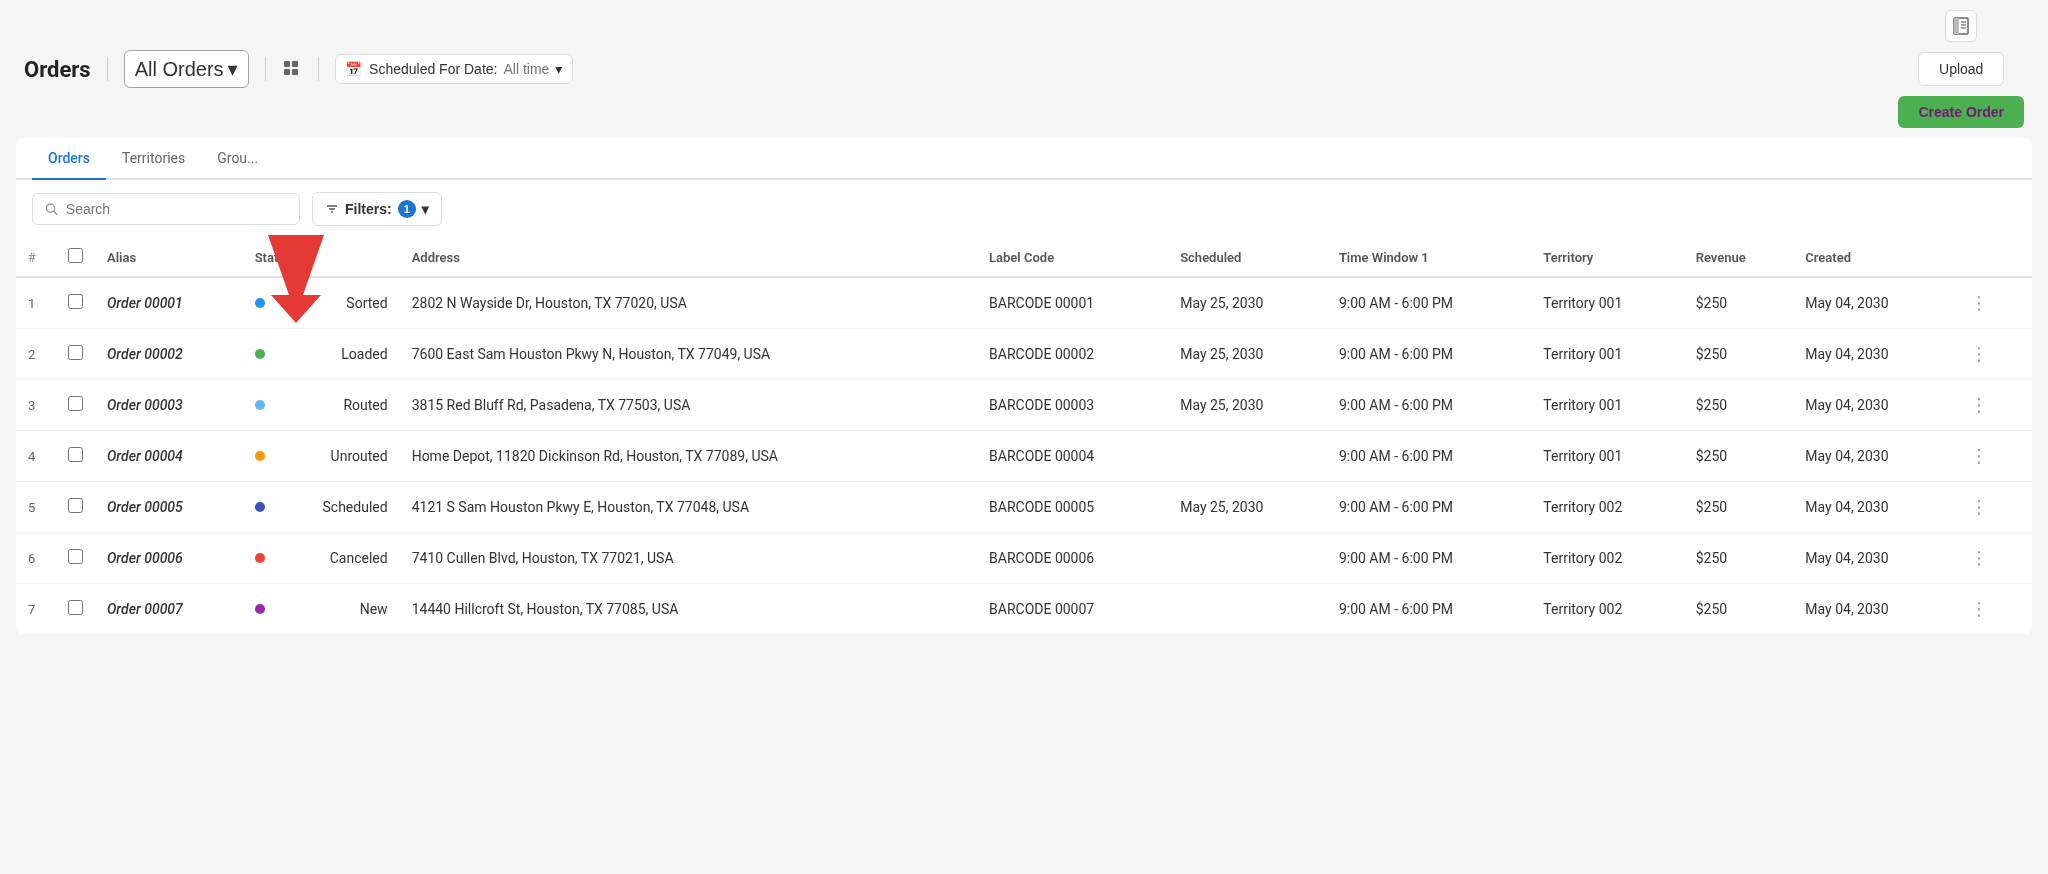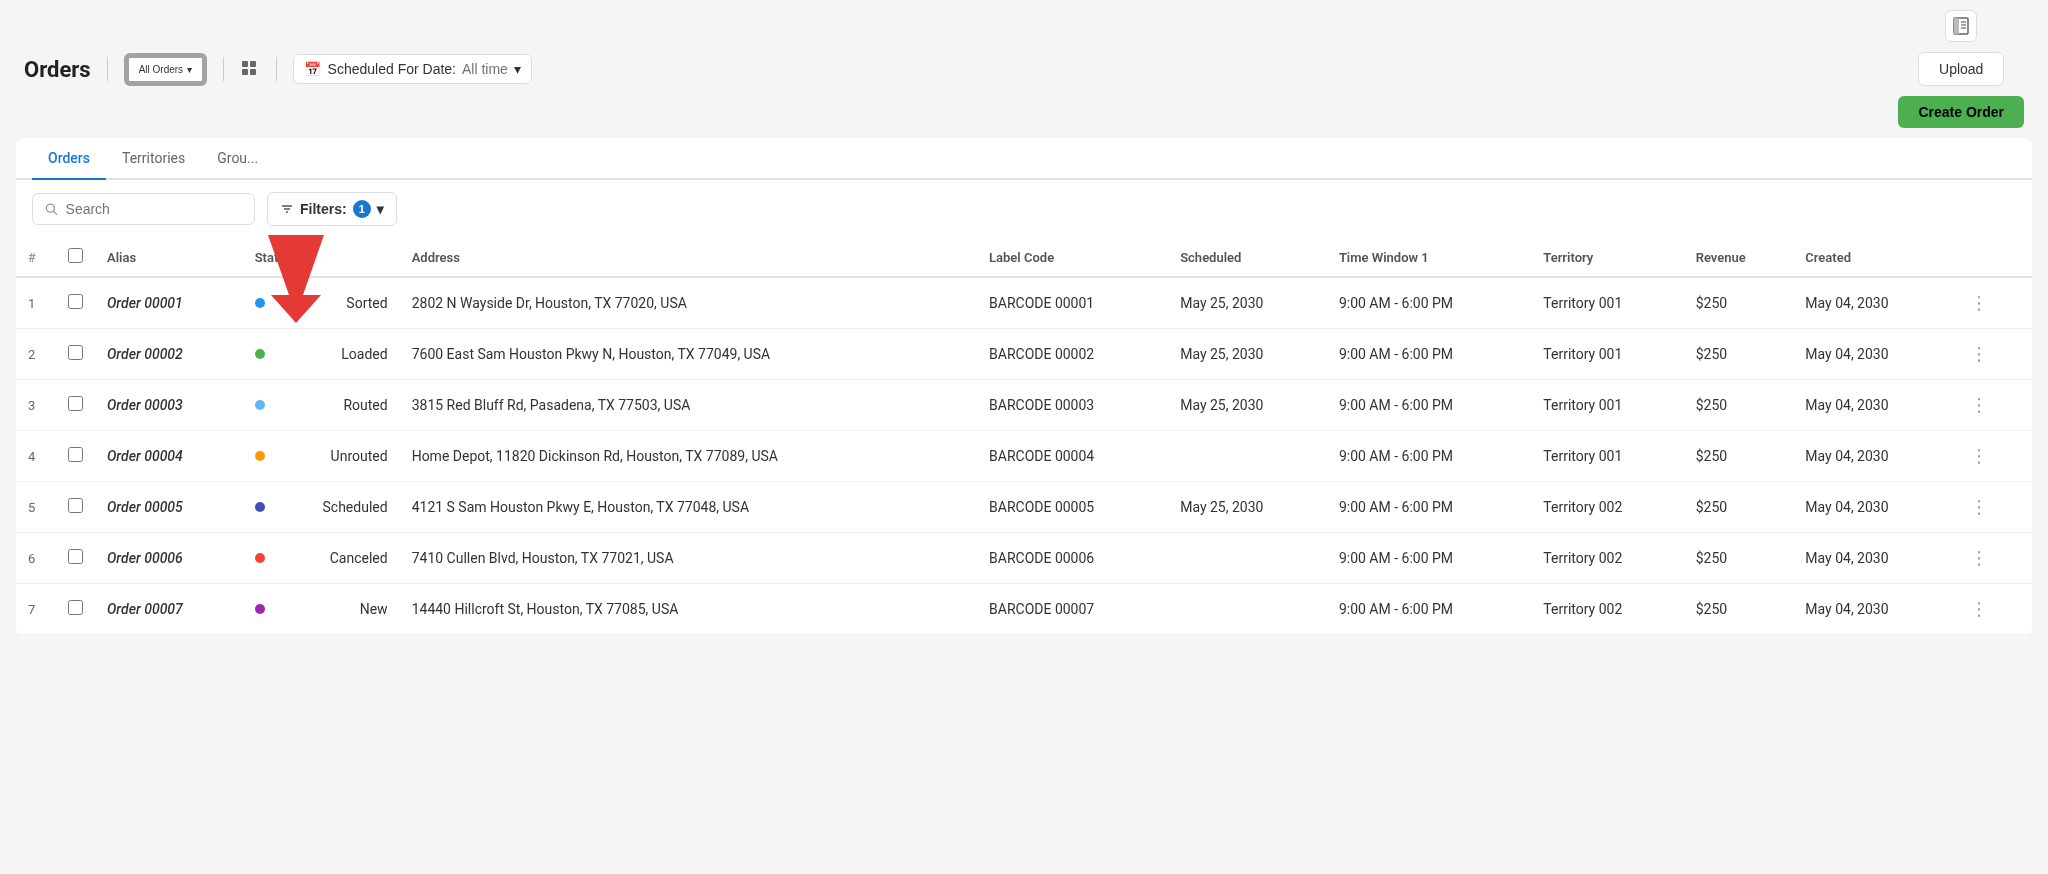--- a/index.html
+++ b/index.html
@@ -5,51 +5,51 @@
     * { box-sizing: border-box; margin: 0; padding: 0; }
     body { font-family: -apple-system, BlinkMacSystemFont, 'Segoe UI', Roboto, sans-serif; background: #f5f5f5; font-size: 14px; color: #333; }
 
     .top-bar {
       display: flex; align-items: center; padding: 10px 24px; background: #f5f5f5; gap: 12px;
     }
     .page-title { font-size: 22px; font-weight: 700; color: #222; }
     .divider { width: 1px; height: 24px; background: #ccc; margin: 0 4px; }
     .all-orders-btn {
       display: flex; align-items: center; gap: 4px; padding: 6px 10px;
-      border: 5px solid #a3a3a3; border-radius: 6px; background: #fff; cursor: pointer; font-size: 10px; color: #333;
+      border: 1px solid #a3a3a3; border-radius: 6px; background: #fff; cursor: pointer; font-size: 20px; color: #333;
     }
     .grid-icon { width: 20px; height: 20px; display: flex; align-items: center; justify-content: center; cursor: pointer; }
     .scheduled-btn {
       display: flex; align-items: center; gap: 6px; padding: 6px 10px;
       border: 1px solid #ddd; border-radius: 6px; background: #fff; cursor: pointer; font-size: 14px; color: #333;
     }
     .scheduled-link { color: #737373; }
     .top-right { margin-left: auto; display: flex; align-items: center; gap: 10px; flex-direction: column; }
     .book-icon { width: 32px; height: 32px; display: flex; align-items: center; justify-content: center; border: 1px solid #ddd; border-radius: 6px; background: #fff; cursor: pointer; }
     .upload-btn {
       padding: 8px 20px; border: 1px solid #ddd; border-radius: 6px; background: #fff;
       cursor: pointer; font-size: 14px; font-weight: 500; color: #333;
     }
     .create-btn {
       padding: 8px 20px; border: none; border-radius: 6px; background: #4caf50;
-      cursor: pointer; font-size: 14px; font-weight: 600; color: #000000;
+      cursor: pointer; font-size: 14px; font-weight: 600; color: #701a75;
     }
 
     .main-content { background: #fff; margin: 0 16px 16px; border-radius: 8px; overflow: hidden; }
 
     .tabs { display: flex; border-bottom: 2px solid #e0e0e0; padding: 0 16px; }
     .tab {
       padding: 12px 16px; cursor: pointer; font-size: 14px; color: #666; border-bottom: 2px solid transparent; margin-bottom: -2px;
     }
     .tab.active { color: #1976d2; border-bottom-color: #1976d2; font-weight: 500; }
 
     .toolbar { display: flex; align-items: center; padding: 12px 16px; gap: 12px; }
     .search-box {
       display: flex; align-items: center; gap: 8px; padding: 7px 12px;
-      border: 1px solid #ddd; border-radius: 6px; background: #fff; width: 223px;
+      border: 1px solid #ddd; border-radius: 6px; background: #fff; width: 268px;
     }
     .search-box input { border: none; outline: none; font-size: 14px; color: #999; width: 100%; }
     .filter-btn {
       display: flex; align-items: center; gap: 6px; padding: 7px 12px;
       border: 1px solid #ddd; border-radius: 6px; background: #fff; cursor: pointer; font-size: 14px; color: #333; font-weight: bold;
     }
     .filter-badge {
       display: inline-flex; align-items: center; justify-content: center;
       width: 18px; height: 18px; border-radius: 50%; background: #1976d2; color: #fff; font-size: 11px;
     }

